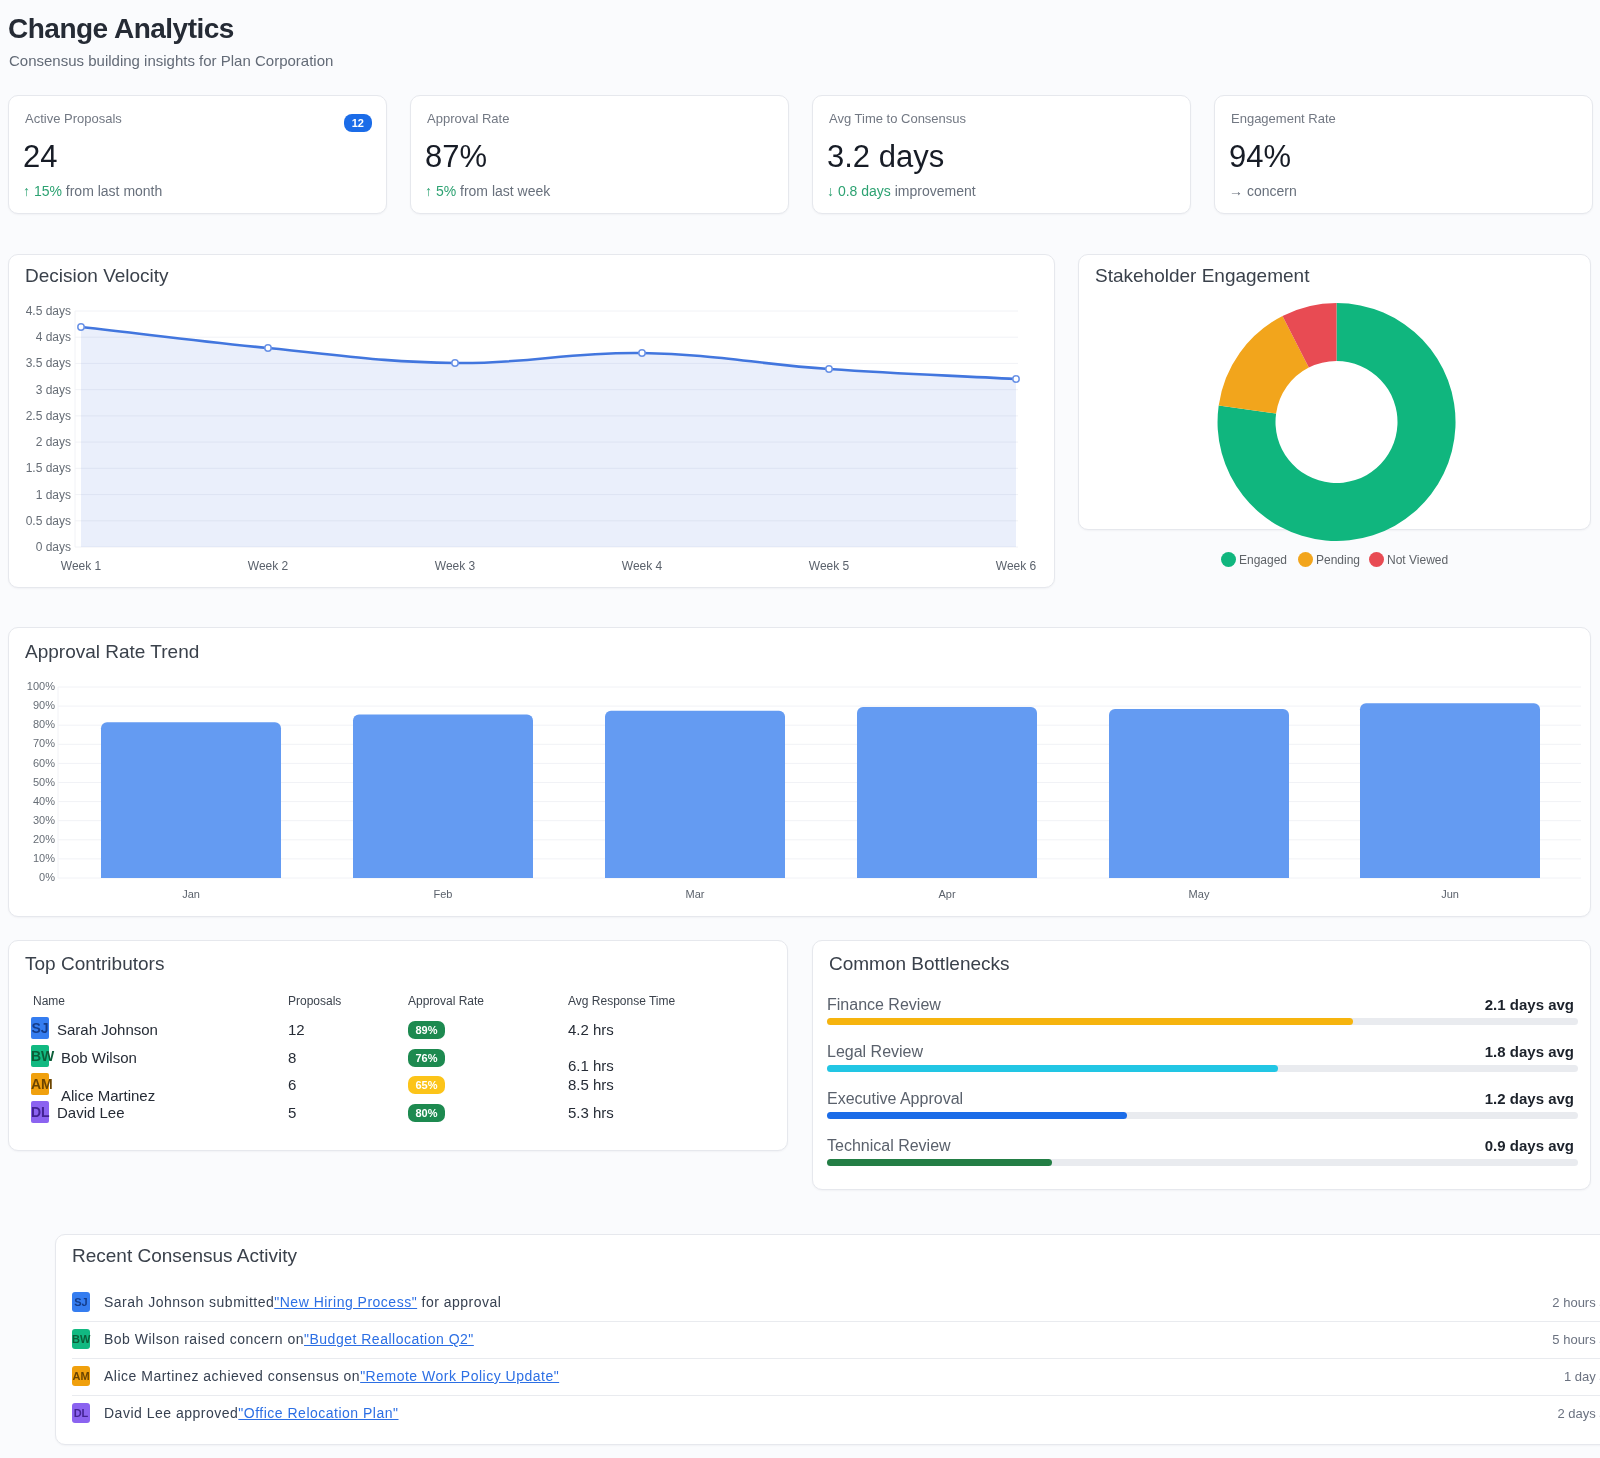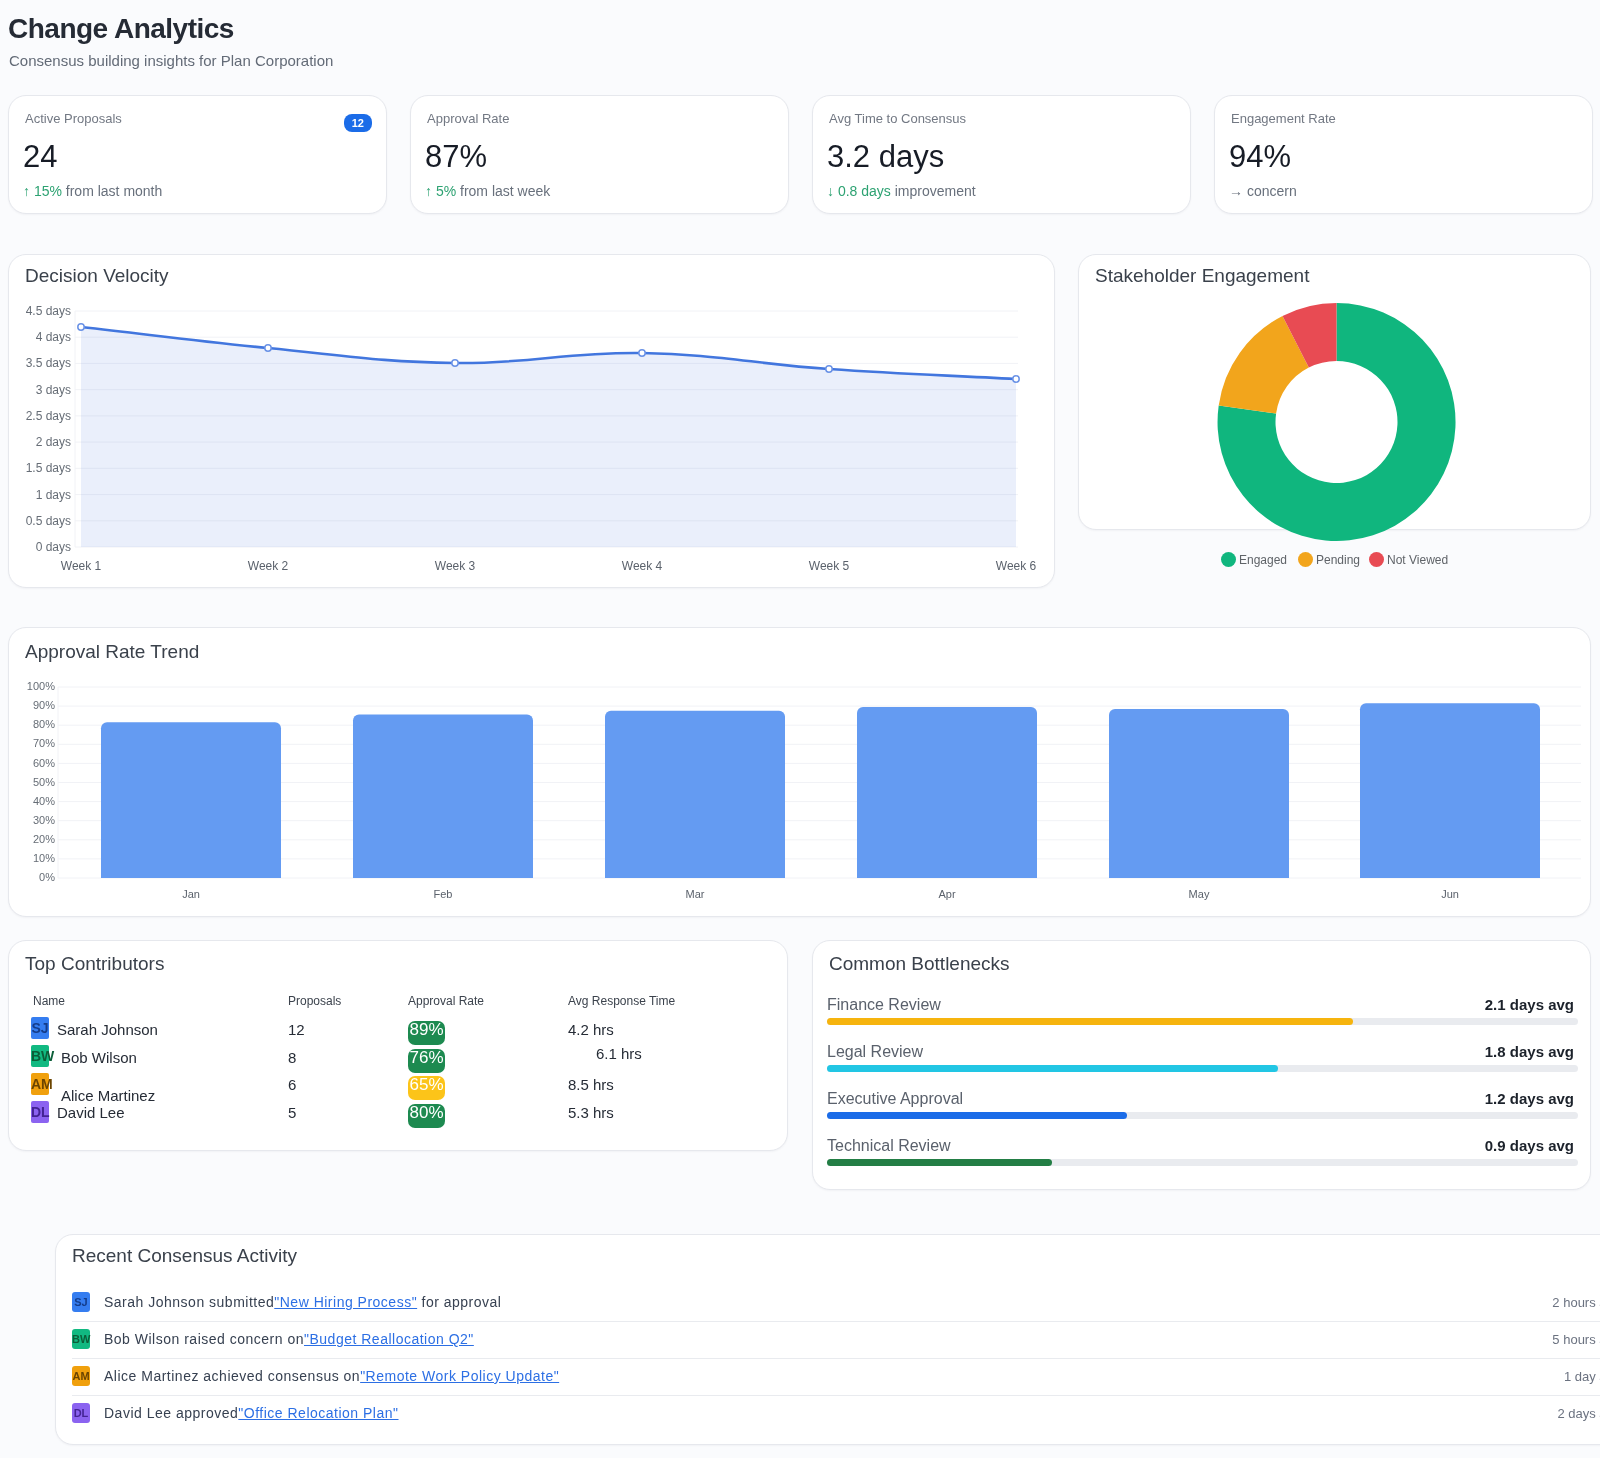--- a/index.html
+++ b/index.html
@@ -6,21 +6,21 @@
 html,body { width: 1600px; height: 1458px; }
 body {
   background: #fafbfd;
   font-family: "Liberation Sans", sans-serif;
   position: relative;
 }
 .card {
   position: absolute;
   background: #fff;
   border: 1px solid #e6e8ed;
-  border-radius: 18px;
+  border-radius: 10px;
   box-shadow: 0 1px 2px rgba(16,24,40,.04);
 }
 h1 { position: absolute; left: 8px; top: 13px; font-size: 28px; font-weight: bold; color: #252b35; letter-spacing: -0.5px; }
 .subtitle { position: absolute; left: 9px; top: 52px; font-size: 15px; color: #636b77; }
 
 .stat { height: 119px; top: 95px; width: 379px; padding: 15px 16px 0 16px; }
 .stat .lbl { font-size: 13px; color: #727883; }
 .stat .num { font-size: 31px; color: #171c26; margin-top: 13px; margin-left: -2px; }
 .stat .chg { font-size: 14px; color: #68707c; margin-top: 8px; margin-left: -2px; }
 .stat .up { color: #2da272; }
@@ -28,21 +28,21 @@
   position: absolute; right: 14px; top: 18px;
   background: #1b6ce8; color: #fff; font-size: 11px; font-weight: bold;
   padding: 3px 8px; border-radius: 8px;
 }
 .ctitle { font-size: 19px; color: #3a414b; font-weight: normal; position: absolute; left: 16px; top: 10px; }
 svg text { font-family: "Liberation Sans", sans-serif; }
 
 .th { position: absolute; font-size: 12px; font-weight: normal; color: #3c434d; }
 .td { position: absolute; font-size: 15px; color: #262c36; }
 .av { position: absolute; width: 18px; height: 22px; text-align: center; font-size: 14px; font-weight: bold; line-height: 22px; border-radius: 2px; }
-.pill { position: absolute; width: 37px; height: 24px; border-radius: 7px; background: #1d8a50; color: #fff; font-size: 17px; font-weight: normal; text-align: center; line-height: 18px; }
+.pill { position: absolute; width: 37px; height: 18px; border-radius: 7px; background: #1d8a50; color: #fff; font-size: 11px; font-weight: bold; text-align: center; line-height: 18px; }
 
 .brow-lbl { position: absolute; left: 14px; font-size: 16px; color: #5a616c; }
 .brow-val { position: absolute; right: 16px; font-size: 15px; font-weight: bold; color: #1c222b; }
 .track { position: absolute; left: 14px; width: 751px; height: 7px; border-radius: 3.5px; background: #e9ebef; }
 .fill { height: 7px; border-radius: 3.5px; }
 
 .arow { position: absolute; left: 16px; right: 16px; height: 37px; }
 .arow .sep { position: absolute; left: 0; right: 0; bottom: 0; border-bottom: 1px solid #e9ebef; }
 .aav { position: absolute; left: 0; top: 7px; width: 18px; height: 20px; border-radius: 3px; text-align: center; font-size: 11px; font-weight: bold; line-height: 20px; }
 .atxt { position: absolute; left: 32px; top: 9px; font-size: 14px; color: #374151; letter-spacing: 0.5px; }
@@ -207,21 +207,21 @@
   <div class="av" style="left:22px; top:76px; background:#357df0; color:#143c8a;">SJ</div>
   <div class="td" style="left:48px; top:80px;">Sarah Johnson</div>
   <div class="td" style="left:279px; top:80px;">12</div>
   <div class="pill" style="left:399px; top:80px;">89%</div>
   <div class="td" style="left:559px; top:80px;">4.2 hrs</div>
 
   <div class="av" style="left:22px; top:104px; background:#11b981; color:#0b5e38;">BW</div>
   <div class="td" style="left:52px; top:108px;">Bob Wilson</div>
   <div class="td" style="left:279px; top:108px;">8</div>
   <div class="pill" style="left:399px; top:108px;">76%</div>
-  <div class="td" style="left:559px; top:104px;margin-left:28px;">6.1 hrs</div>
+  <div class="td" style="left:559px; top:116px;">6.1 hrs</div>
 
   <div class="av" style="left:22px; top:132px; background:#f0a00d; color:#6b4400;">AM</div>
   <div class="td" style="left:52px; top:146px;">Alice Martinez</div>
   <div class="td" style="left:279px; top:135px;">6</div>
   <div class="pill" style="left:399px; top:135px; background:#fcc419;">65%</div>
   <div class="td" style="left:559px; top:135px;">8.5 hrs</div>
 
   <div class="av" style="left:22px; top:160px; background:#8b63f0; color:#432393;">DL</div>
   <div class="td" style="left:48px; top:163px;">David Lee</div>
   <div class="td" style="left:279px; top:163px;">5</div>

